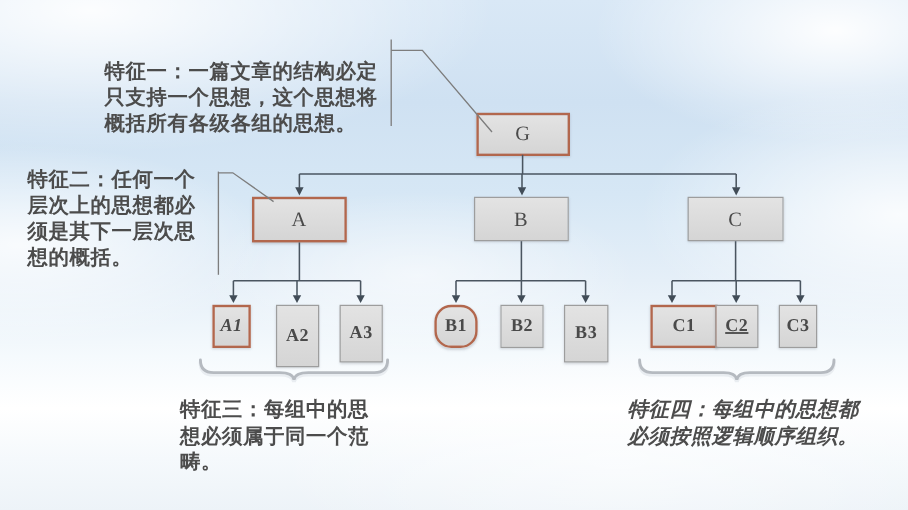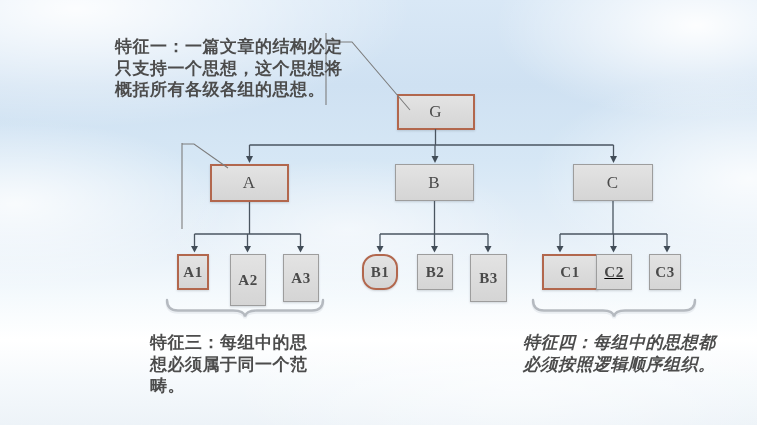--- a/index.html
+++ b/index.html
@@ -35,31 +35,31 @@
   .anno {
     position:absolute; z-index:6; white-space:pre-line;
     font-weight:bold; color:#4c4c4c; font-size:17px; line-height:21.5px;
     letter-spacing:0.5px;
   }
   
   .n-g  { left:397px; top:94px;  width:78px; height:36px; }
   .n-a  { left:210px; top:164px; width:79px; height:38px; }
   .n-b  { left:395px; top:164px; width:79px; height:37px; }
   .n-c  { left:573px; top:164px; width:80px; height:37px; }
-  .n-a1 { left:177px; top:254px; width:32px; height:36px; }
+  .n-a1 { left:177px; top:254px; width:32px; height:36px;font-style:italic; }
   .n-a2 { left:230px; top:254px; width:36px; height:52px; }
   .n-a3 { left:283px; top:254px; width:36px; height:48px; }
   .n-b1 { left:362px; top:254px; width:36px; height:36px;border-radius:14px; }
   .n-b2 { left:417px; top:254px; width:36px; height:36px; }
   .n-b3 { left:470px; top:254px; width:37px; height:48px; }
   .n-c1 { left:542px; top:254px; width:56px; height:36px; }
   .n-c2 { left:596px; top:254px; width:36px; height:36px;text-decoration:underline; }
   .n-c3 { left:649px; top:254px; width:32px; height:36px; }
   
-  .f1 { left:87px;  top:36px;margin-left:28px;  }
+  .f1 { left:87px;  top:50px;  }
   .f2 { left:23px;  top:140px; }
   .f3 { left:150px; top:332px; }
   .f4 { left:523px; top:332px;font-style:italic; }
 </style>
 </head>
 <body>
 
 <div class="stage">
   <div class="sky"></div>
 
@@ -170,18 +170,22 @@
   <div class="node leaf n-c2">
     <span>C2</span>
   </div>
   <div class="node leaf n-c3">
     <span>C3</span>
   </div>
 
   <div class="anno f1">特征一：一篇文章的结构必定
 只支持一个思想，这个思想将
 概括所有各级各组的思想。</div>
+  <div class="anno f2">特征二：任何一个
+层次上的思想都必
+须是其下一层次思
+想的概括。</div>
   <div class="anno f3">特征三：每组中的思
 想必须属于同一个范
 畴。</div>
   <div class="anno f4">特征四：每组中的思想都
 必须按照逻辑顺序组织。</div>
 </div>
 
 </body></html>

